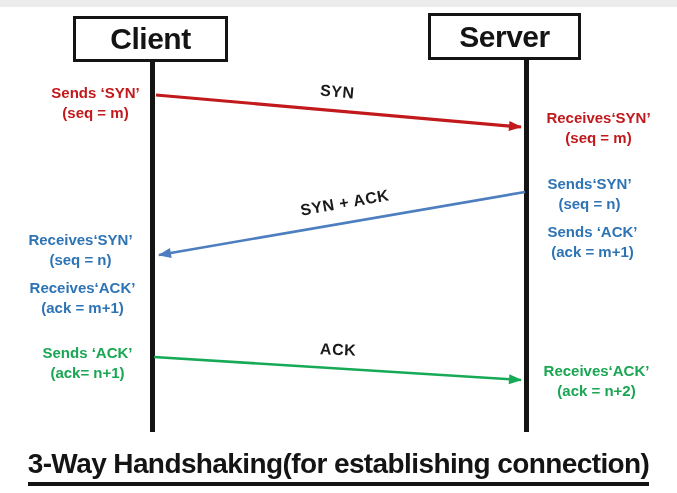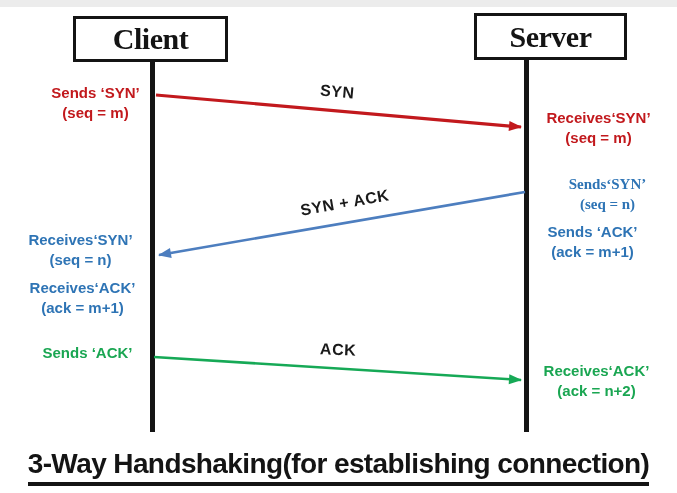--- a/index.html
+++ b/index.html
@@ -17,22 +17,22 @@
   }
   .actor-box {
     position: absolute;
     box-sizing: border-box;
     border: 3px solid #141414;
     background: #ffffff;
     display: flex; align-items: center; justify-content: center;
     font-weight: bold; font-size: 30px; color: #141414;
     letter-spacing: -0.5px;
   }
-  .actor-client { left: 73px; top: 16px; width: 155px; height: 46px; font-family: Liberation Serif, serif; }
-  .actor-server { left: 474px; top: 13px; width: 153px; height: 47px; font-family: Liberation Serif, serif; }
+  .actor-client { left: 73px; top: 16px; width: 155px; height: 46px; }
+  .actor-server { left: 428px; top: 13px; width: 153px; height: 47px; }
   .lifeline {
     position: absolute; width: 5px; background: #141414;
   }
   .lifeline-client { left: 150px; top: 60px; height: 372px; }
   .lifeline-server { left: 524px; top: 58px; height: 374px; }
   .arrows-svg { position: absolute; left: 0; top: 0; }
   .ann {
     position: absolute;
     font-weight: bold;
     font-size: 15px;
@@ -42,21 +42,21 @@
     width: 125px;
   }
   .ann-red   { color: #c2191d; }
   .ann-blue  { color: #2e74b5; }
   .ann-green { color: #1aa652; }
   .ann-client-1 { left: 33px;  top: 83px;  }
   .ann-client-2 { left: 18px;  top: 230px; }
   .ann-client-3 { left: 20px;  top: 278px; }
   .ann-client-4 { left: 25px;  top: 343px; }
   .ann-server-1 { left: 536px; top: 108px; }
-  .ann-server-2 { left: 545px; top: 174px; font-family: Liberation Serif, serif; }
+  .ann-server-2 { left: 527px; top: 174px; }
   .ann-server-3 { left: 530px; top: 222px; }
   .ann-server-4 { left: 534px; top: 361px; }
   .msg-label {
     position: absolute;
     font-weight: bold;
     font-size: 16px;
     color: #1a1a1a;
     white-space: nowrap;
     letter-spacing: 0.5px;
   }
@@ -123,20 +123,21 @@
   <div class="ann ann-blue ann-client-2">
     <div>Receives‘SYN’</div>
     <div>(seq = n)</div>
   </div>
   <div class="ann ann-blue ann-client-3">
     <div>Receives‘ACK’</div>
     <div>(ack = m+1)</div>
   </div>
   <div class="ann ann-green ann-client-4">
     <div>Sends ‘ACK’</div>
+    <div>(ack= n+1)</div>
   </div>
 
   <div class="ann ann-red ann-server-1">
     <div>Receives‘SYN’</div>
     <div>(seq = m)</div>
   </div>
   <div class="ann ann-blue ann-server-2">
     <div>Sends‘SYN’</div>
     <div>(seq = n)</div>
   </div>

